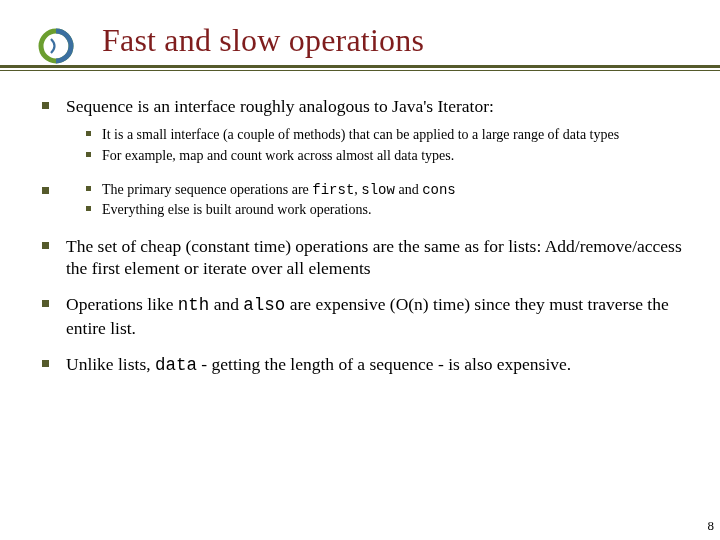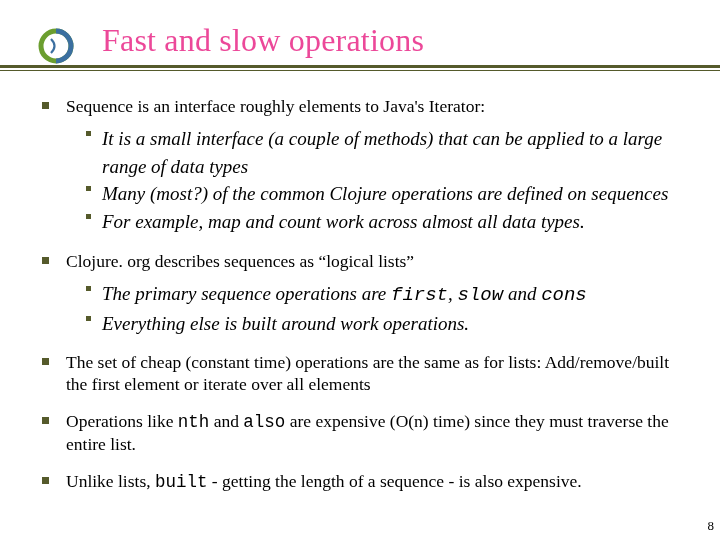--- a/index.html
+++ b/index.html
@@ -18,21 +18,21 @@
   .logo {
     position: absolute;
     left: 38px;
     top: 28px;
     width: 36px;
     height: 36px;
   }
   .title {
     font-size: 32px;
     font-weight: normal;
-    color: #ec4899;
+    color: #7f1d1d;
     margin-left: 102px;
     letter-spacing: 0.2px;
   }
   .rule-thick {
     margin-top: 6px;
     height: 3px;
     background: #555a2b;
     width: 100%;
   }
   .rule-thin {
@@ -65,24 +65,23 @@
     background: #555a2b;
   }
   ul.l2 {
     list-style: none;
     margin-top: 8px;
     margin-bottom: 6px;
   }
   ul.l2 > li {
     position: relative;
     padding-left: 36px;
-    font-size: 19px;
+    font-size: 14px;
     line-height: 1.45;
     color: #000;
-    font-style: italic;
   }
   ul.l2 > li::before {
     content: "";
     position: absolute;
     left: 20px;
     top: 6px;
     width: 5px;
     height: 5px;
     background: #555a2b;
   }
@@ -106,28 +105,27 @@
     <path d="M 18 3 A 15 15 0 0 1 18 33" fill="none" stroke="#3b6fa0" stroke-width="5"></path>
     <path d="M 13 11 Q 20 18 13 25" fill="none" stroke="#3b6fa0" stroke-width="2.2"></path>
   </svg>
   <h1 class="title">Fast and slow operations</h1>
   <div class="rule-thick"></div>
   <div class="rule-thin"></div>
 </div>
 
 <div class="content">
   <ul class="l1" id="main-list">
-      <li><span>Sequence is an interface roughly elements to Java's Iterator:</span><ul class="l2">
+      <li><span>Sequence is an interface roughly analogous to Java's Iterator:</span><ul class="l2">
           <li>It is a small interface (a couple of methods) that can be applied to a large range of data types</li>
-          <li>Many (most?) of the common Clojure operations are defined on sequences</li>
           <li>For example, map and count work across almost all data types.</li>
         </ul></li>
-      <li><span>Clojure. org describes sequences as “logical lists”</span><ul class="l2">
+      <li><ul class="l2">
           <li> The primary sequence operations are <span class="code">first</span>, <span class="code">slow</span> and <span class="code">cons</span></li>
           <li>Everything else is built around work operations.</li>
         </ul></li>
-      <li><span>The set of cheap (constant time) operations are the same as for lists: Add/remove/built the first element or iterate over all elements</span></li>
+      <li><span>The set of cheap (constant time) operations are the same as for lists: Add/remove/access the first element or iterate over all elements</span></li>
       <li><span>Operations like <span class="code">nth</span> and <span class="code">also</span> are expensive (O(n) time) since they must traverse the entire list.</span></li>
-      <li><span>Unlike lists, <span class="code">built</span> - getting the length of a sequence - is also expensive.</span></li>
+      <li><span>Unlike lists, <span class="code">data</span> - getting the length of a sequence - is also expensive.</span></li>
     </ul>
 </div>
 
 <div class="pagenum">8</div>
 
 </body></html>

